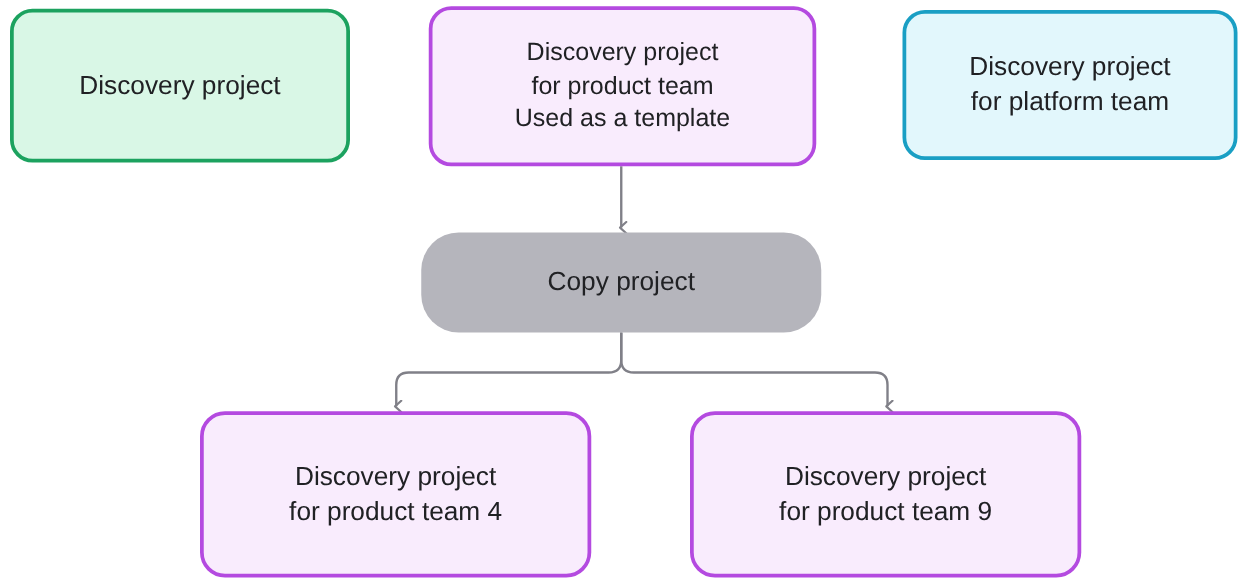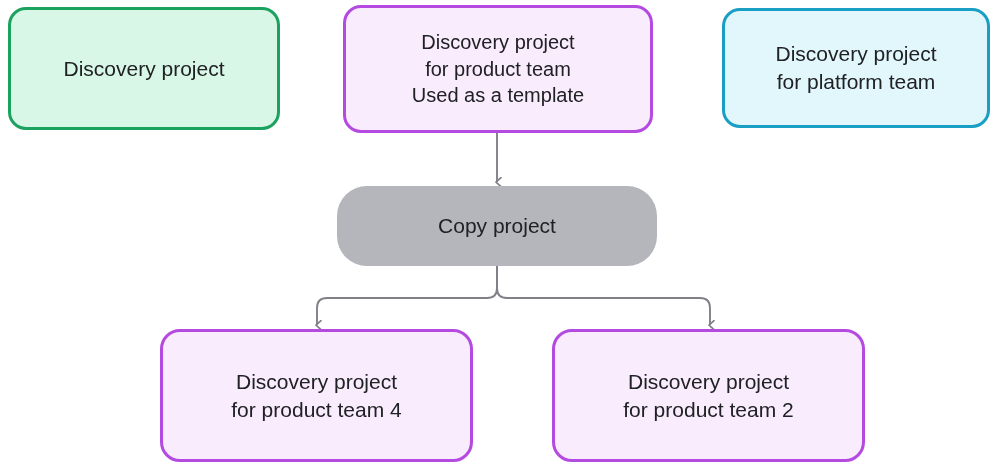--- a/index.html
+++ b/index.html
@@ -144,17 +144,17 @@
   <div class="node" id="node-team1">
     <div class="lines">
       <span class="line">Discovery project</span>
       <span class="line">for product team 4</span>
     </div>
   </div>
 
   <div class="node" id="node-team2">
     <div class="lines">
       <span class="line">Discovery project</span>
-      <span class="line">for product team 2</span>
+      <span class="line">for product team 9</span>
     </div>
   </div>
 
 </div>
 
 </body></html>

